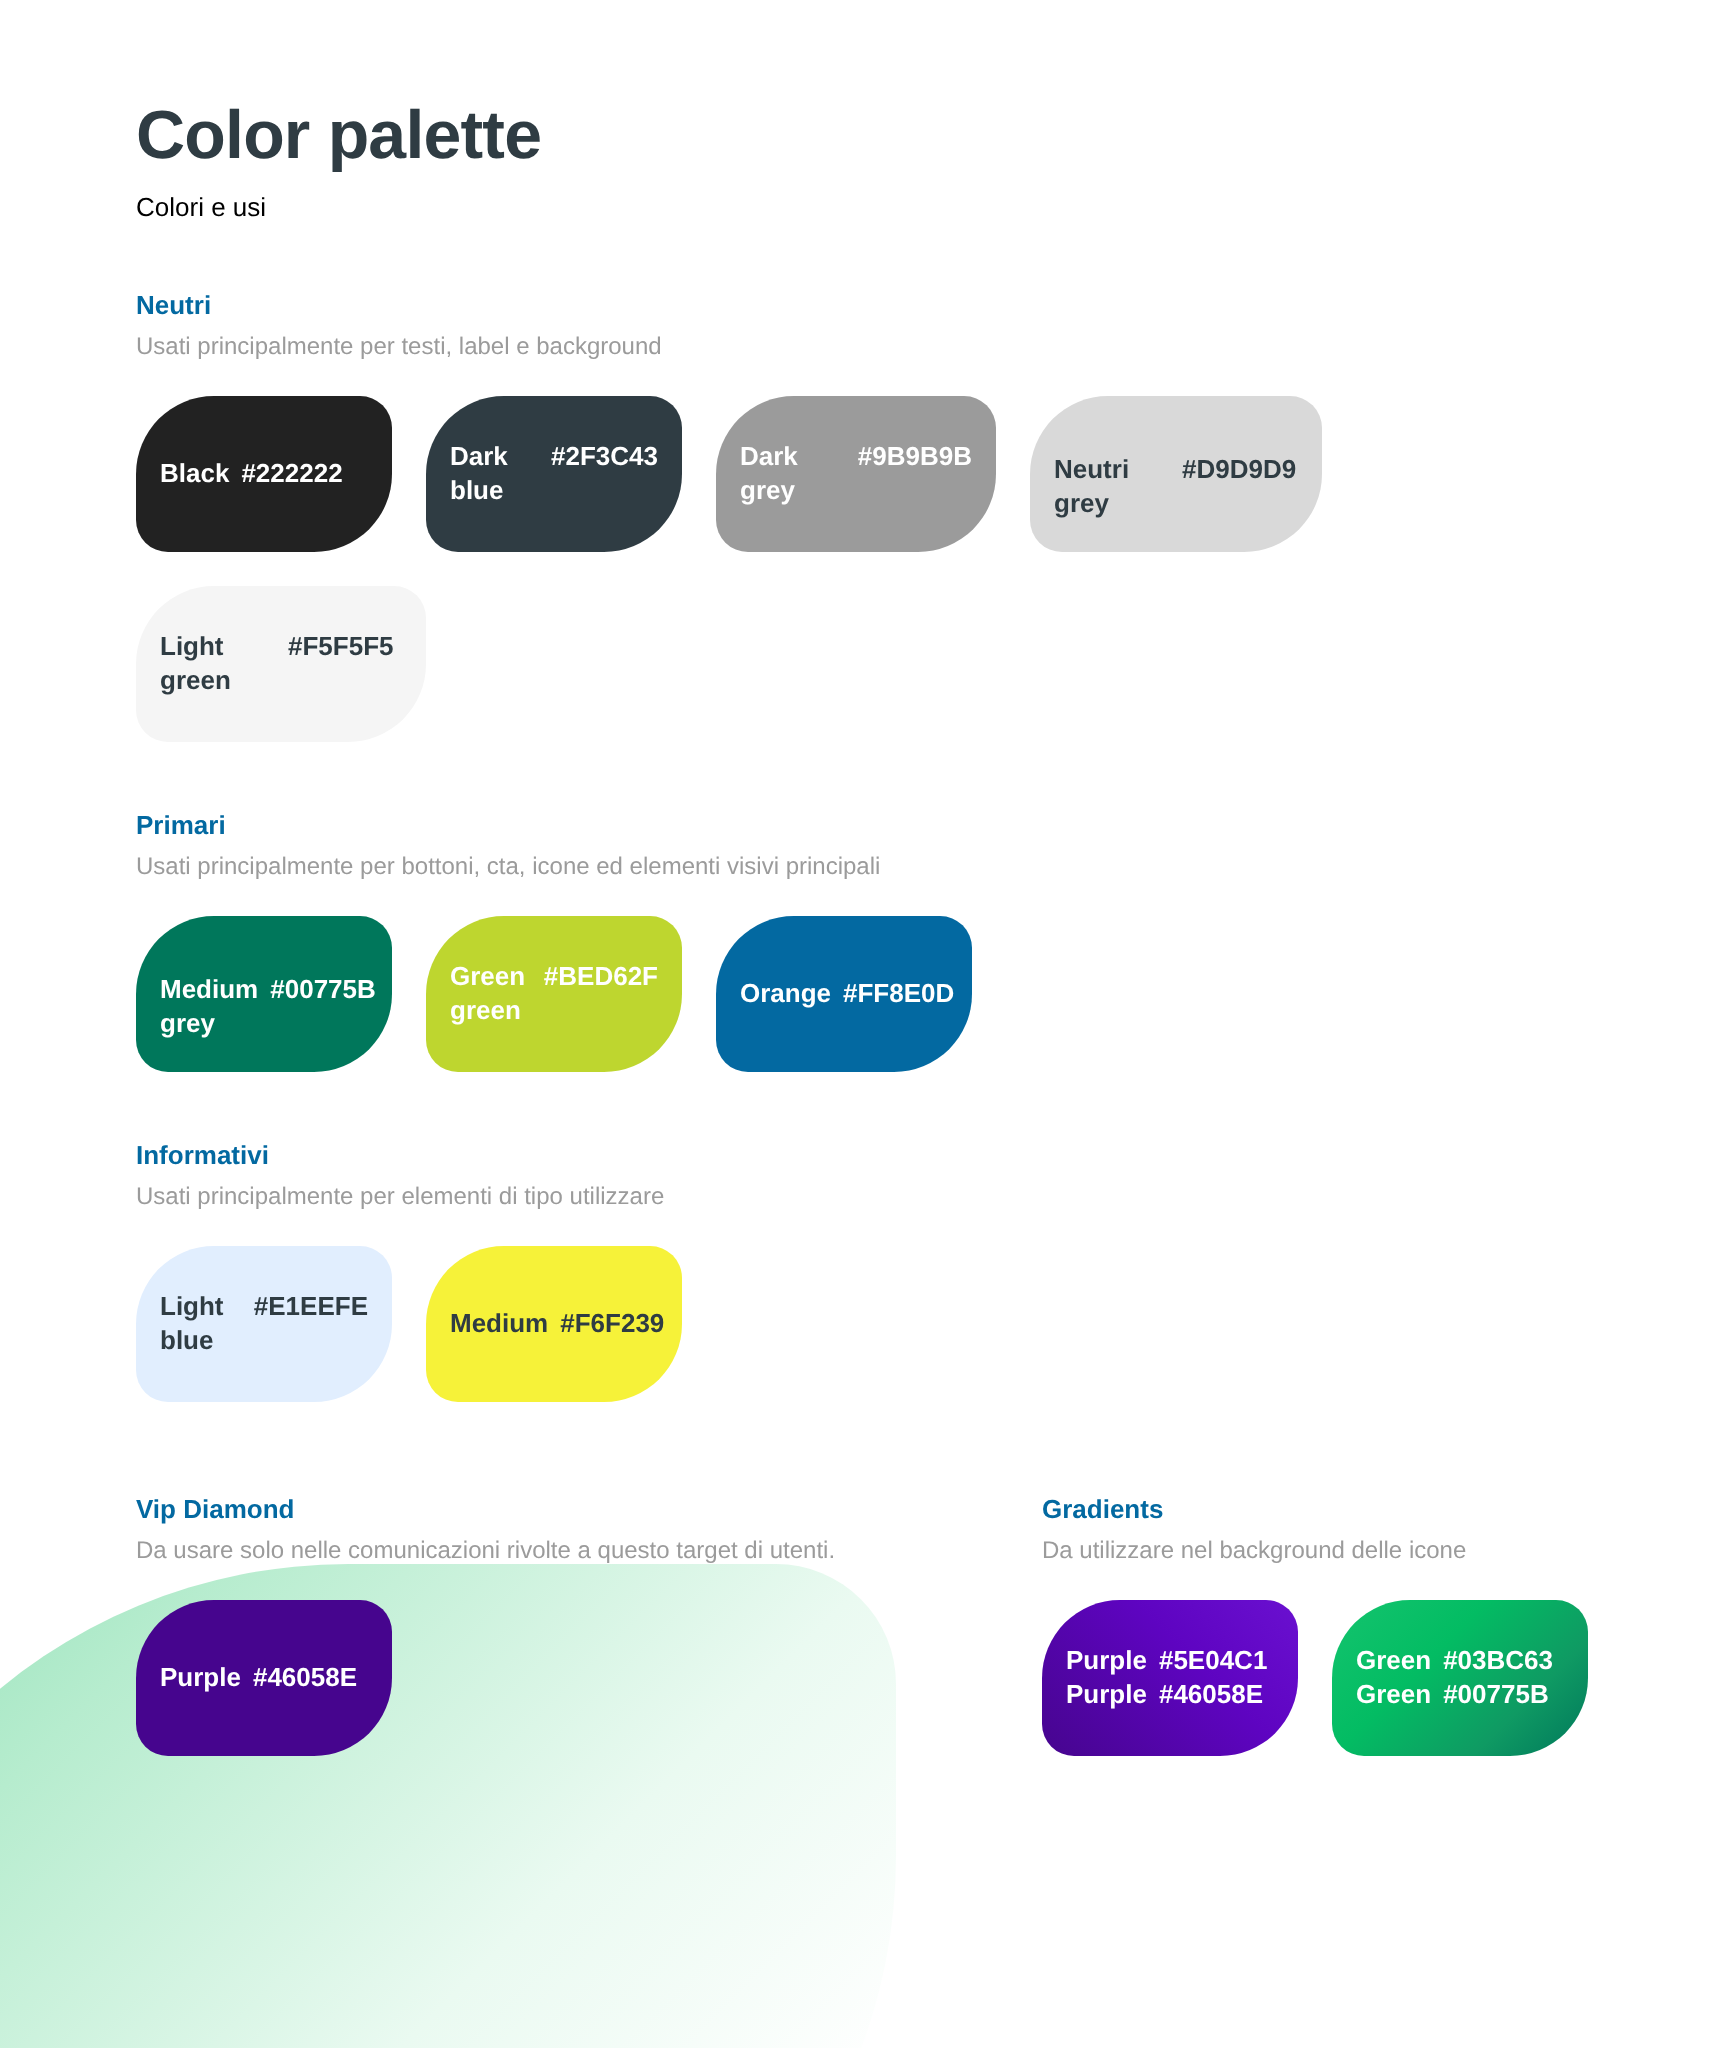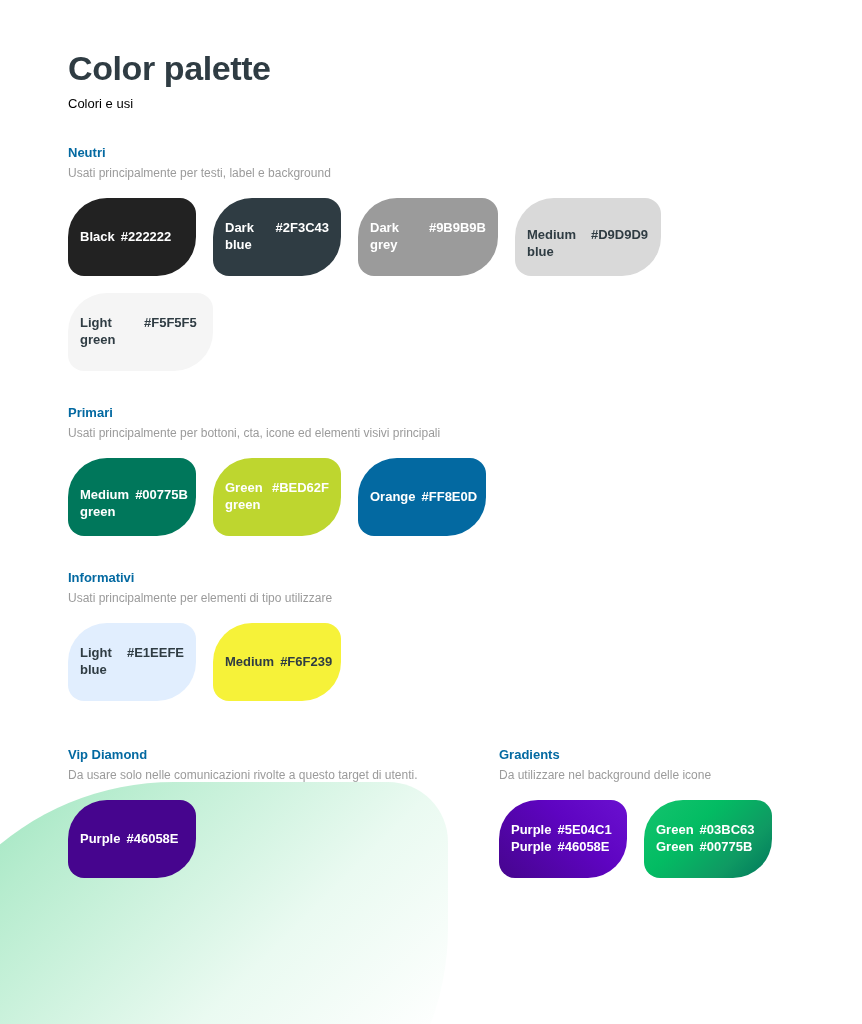--- a/index.html
+++ b/index.html
@@ -91,21 +91,21 @@
     font-weight: bold;
     line-height: 1.35;
   }
   .swatch-label { text-align: left; max-width: 58px; }
   .swatch-hex { text-align: right; white-space: nowrap; }
 
   .light-text { color: #ffffff; }
   .dark-text  { color: #2f3c43; }
 
   
-  .columns { display: flex; gap: 66px; margin-top: 46px; }
+  .columns { display: flex; gap: 88px; margin-top: 46px; }
   .column-left  { width: 365px; flex: 0 0 auto; }
   .column-right { flex: 1 1 auto; }
 </style>
 </head>
 <body>
 
 <div class="deco-shape"></div>
 
 <div class="page">
 
@@ -139,21 +139,21 @@
             <div class="swatch-lines">
               <div class="swatch-line light-text">
                 <span class="swatch-label">Dark grey</span>
                 <span class="swatch-hex">#9B9B9B</span>
               </div>
             </div>
           </div>
           <div class="swatch two-line" style="width: 146px; background: rgb(217, 217, 217);">
             <div class="swatch-lines">
               <div class="swatch-line dark-text">
-                <span class="swatch-label">Medium blue</span>
+                <span class="swatch-label">Neutri grey</span>
                 <span class="swatch-hex">#D9D9D9</span>
               </div>
             </div>
           </div>
           <div class="swatch" style="width: 145px; background: rgb(245, 245, 245);">
             <div class="swatch-lines">
               <div class="swatch-line dark-text">
                 <span class="swatch-label">Light green</span>
                 <span class="swatch-hex">#F5F5F5</span>
               </div>
@@ -161,21 +161,21 @@
           </div>
         </div>
       </div>
       <div class="section">
         <div class="section-title">Primari</div>
         <div class="section-desc">Usati principalmente per bottoni, cta, icone ed elementi visivi principali</div>
         <div class="swatch-row">
           <div class="swatch two-line" style="width: 128px; background: rgb(0, 119, 91);">
             <div class="swatch-lines">
               <div class="swatch-line light-text">
-                <span class="swatch-label">Medium green</span>
+                <span class="swatch-label">Medium grey</span>
                 <span class="swatch-hex">#00775B</span>
               </div>
             </div>
           </div>
           <div class="swatch" style="width: 128px; background: rgb(190, 214, 47);">
             <div class="swatch-lines">
               <div class="swatch-line light-text">
                 <span class="swatch-label">Green green</span>
                 <span class="swatch-hex">#BED62F</span>
               </div>

